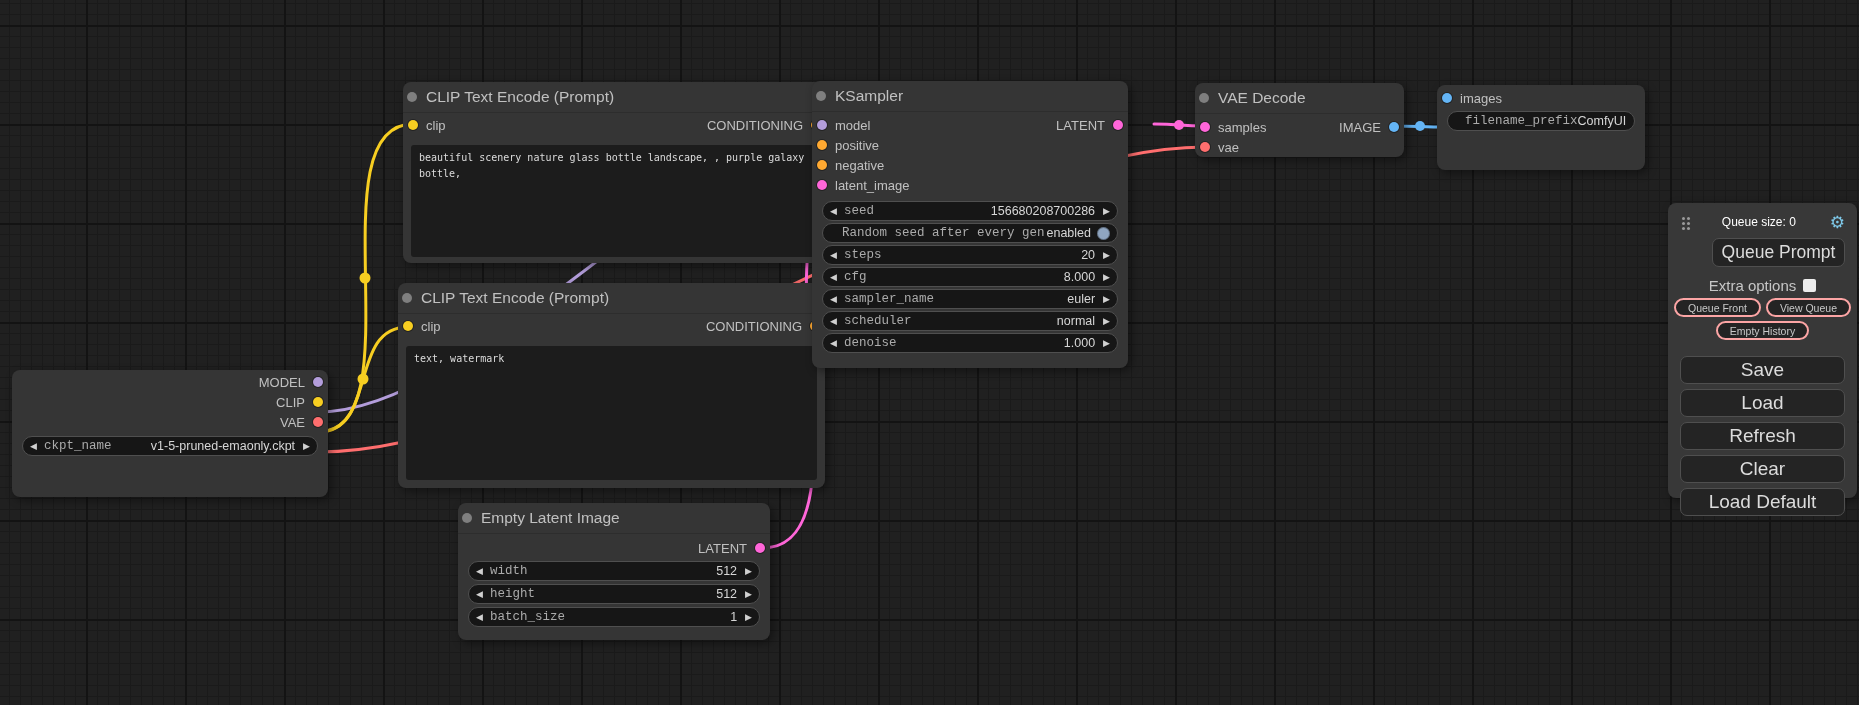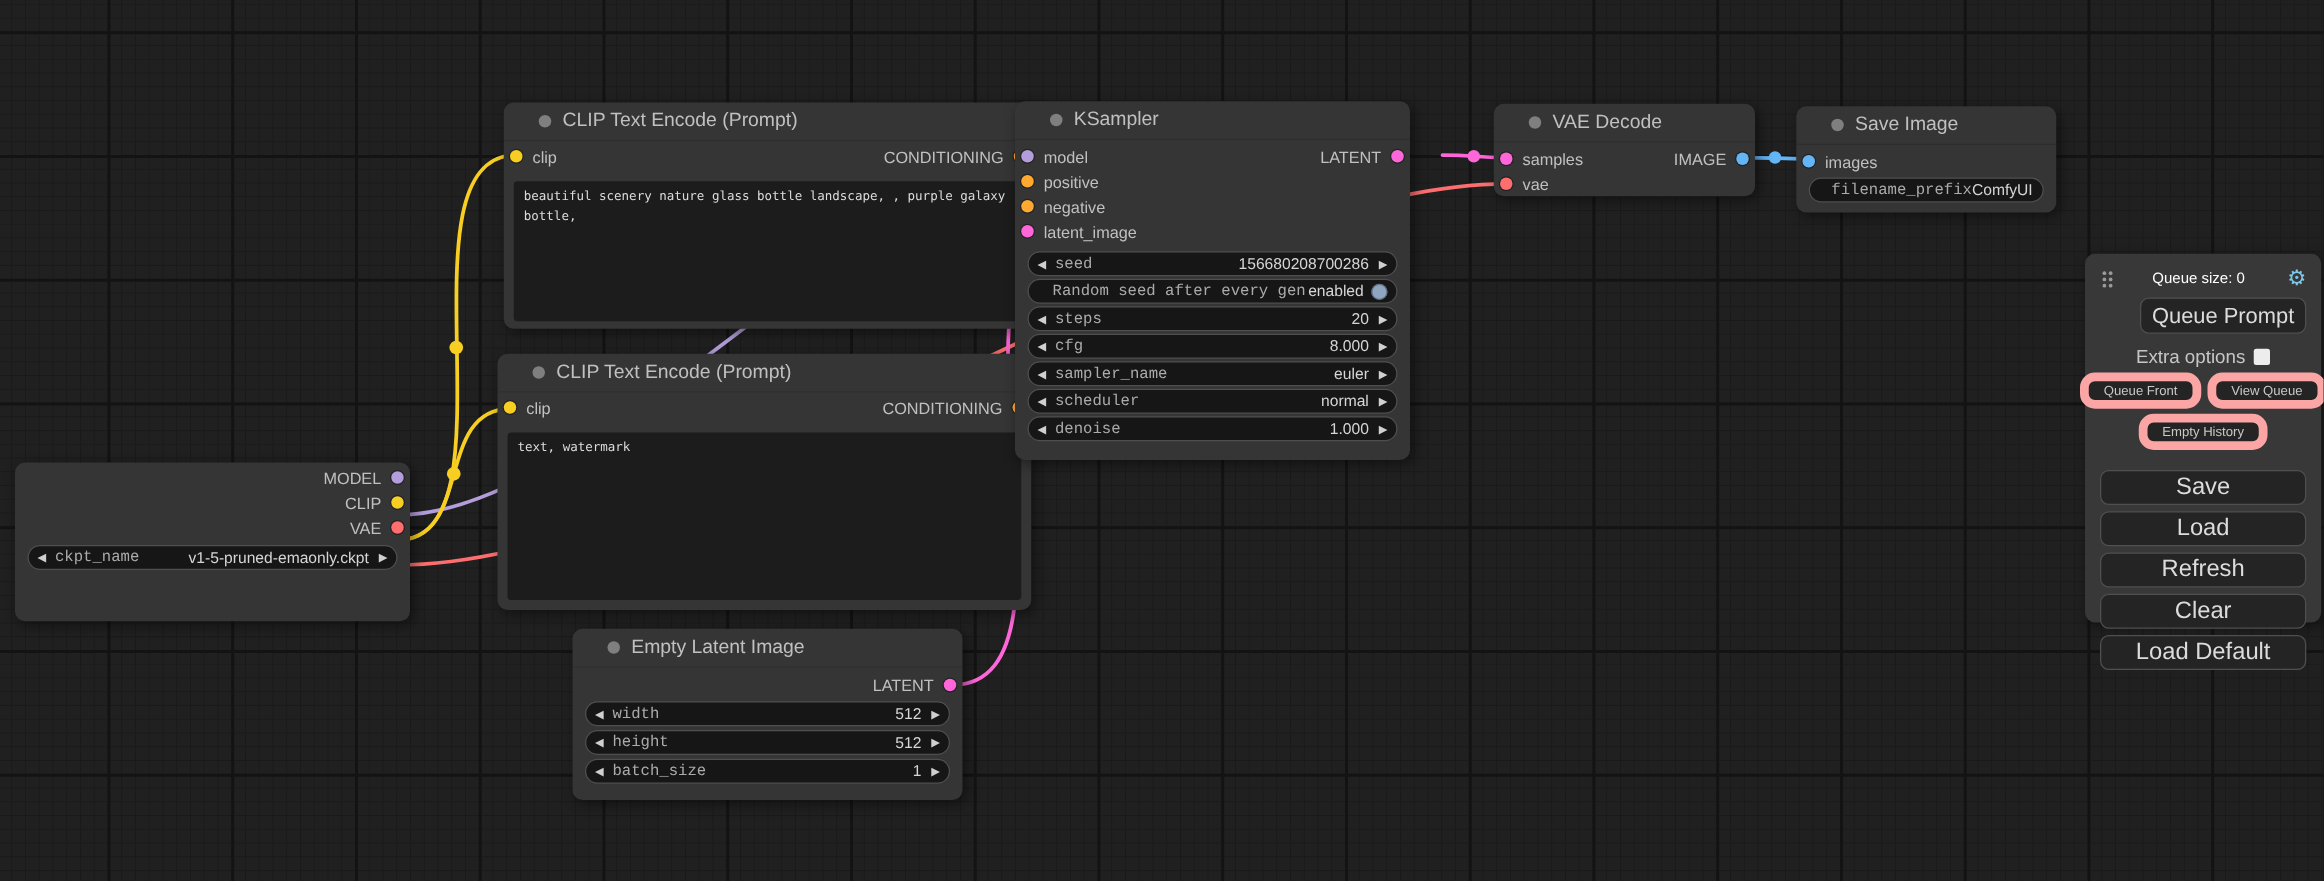--- a/index.html
+++ b/index.html
@@ -15,21 +15,21 @@
     background-size:99px 99px,99px 99px,11px 11px,11px 11px;
     background-position:86px 25px,86px 25px,9px 3px,9px 3px;
   }
   #links{position:absolute;left:0;top:0;z-index:1;}
   #links path{fill:none;stroke-width:3;stroke-linecap:round;}
   .node{
     position:absolute;z-index:2;background:#353535;border-radius:8px;
     box-shadow:3px 3px 10px rgba(0,0,0,.45);color:#c4c4c4;
   }
   .title{
-    height:30px;display:flex;align-items:center;gap:9px;padding:0 28px;
+    height:30px;display:flex;align-items:center;gap:9px;padding:0 4px;
     font-size:15.5px;color:#c0c0c0;border-bottom:1px solid #2d2d2d;
     border-radius:8px 8px 0 0;
   }
   .tdot{width:10px;height:10px;border-radius:50%;background:#7f7f7f;flex:0 0 auto;}
   .row{display:flex;align-items:center;height:20px;font-size:13px;color:#c0c0c0;}
   .row.io{height:24px;}
   .row .pad{flex:1;}
   .dot{width:10px;height:10px;border-radius:50%;flex:0 0 auto;box-shadow:0 0 0 1px rgba(0,0,0,.35);}
   .in .dot,.io .dot.l{margin-left:5px;margin-right:8px;}
   .out{justify-content:flex-end;}
@@ -64,21 +64,21 @@
   .qbtn{
     display:flex;align-items:center;justify-content:center;
     background:#242424;border:1px solid #4f4f4f;border-radius:7px;
     color:#dcdcdc;font-size:19px;height:26px;margin-bottom:5px;cursor:default;
   }
   .qbtn.prompt{font-size:17.5px;height:27px;margin-bottom:8px;margin-left:32px;}
   .extra{display:flex;align-items:center;justify-content:center;gap:7px;font-size:15px;height:20px;margin-bottom:3px;color:#c6c6c6;}
   .checkbox{width:13px;height:13px;background:#ededed;border-radius:2px;}
   .srow{display:flex;gap:5px;justify-content:center;margin-bottom:4px;}
   .sbtn{
-    background:#242424;border:7px solid #fca5a5;border-radius:12px;
+    background:#242424;border:2px solid #fca5a5;border-radius:12px;
     font-size:10.5px;color:#c8c8c8;padding:1px 12px;height:13px;display:flex;align-items:center;white-space:nowrap;
   }
   .gap{height:12px;}
 </style>
 </head>
 <body>
 
 <div id="canvas">
 
   <svg id="links" width="1859" height="705">
@@ -234,24 +234,20 @@
       <span class="slabel">IMAGE</span>
       <span class="dot r" style="background-color: rgb(100, 181, 246);"></span>
     </div>
     <div class="row in">
       <span class="dot" style="background-color: rgb(255, 110, 110);"></span>
       <span class="slabel">vae</span>
     </div>
   </div>
 
   <div class="node" style="left:1437px;top:85px;width:208px;height:85px;">
-    <div class="title">
-      <span class="tdot"></span>
-      <span>Save Image</span>
-    </div>
     <div style="height:3px;"></div>
     <div class="row in">
       <span class="dot" style="background-color: rgb(100, 181, 246);"></span>
       <span class="slabel">images</span>
     </div>
     <div class="widget" style="margin-top:3px;">
       <span class="wlabel" style="margin-left:10px;">filename_prefix</span>
       <span class="wvalue">ComfyUI</span>
     </div>
   </div>

